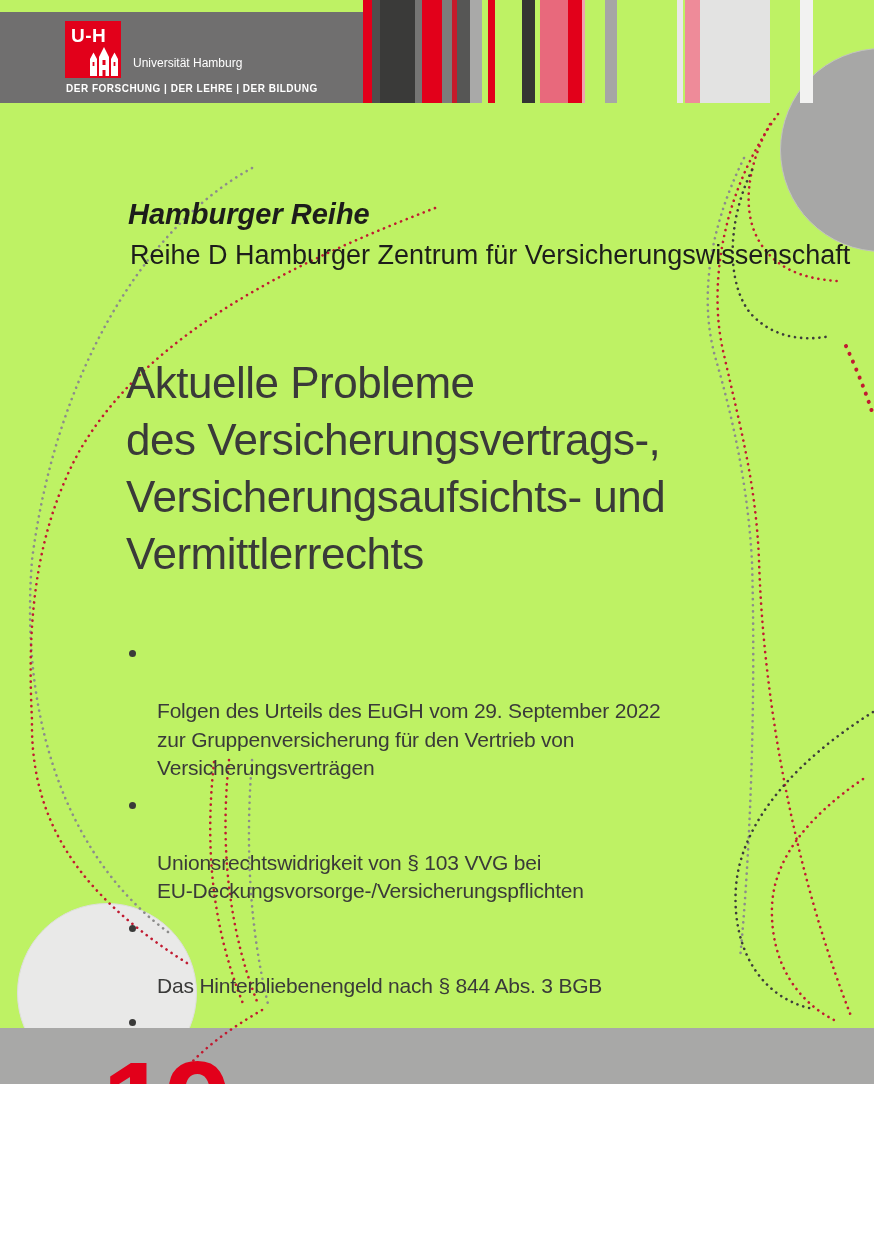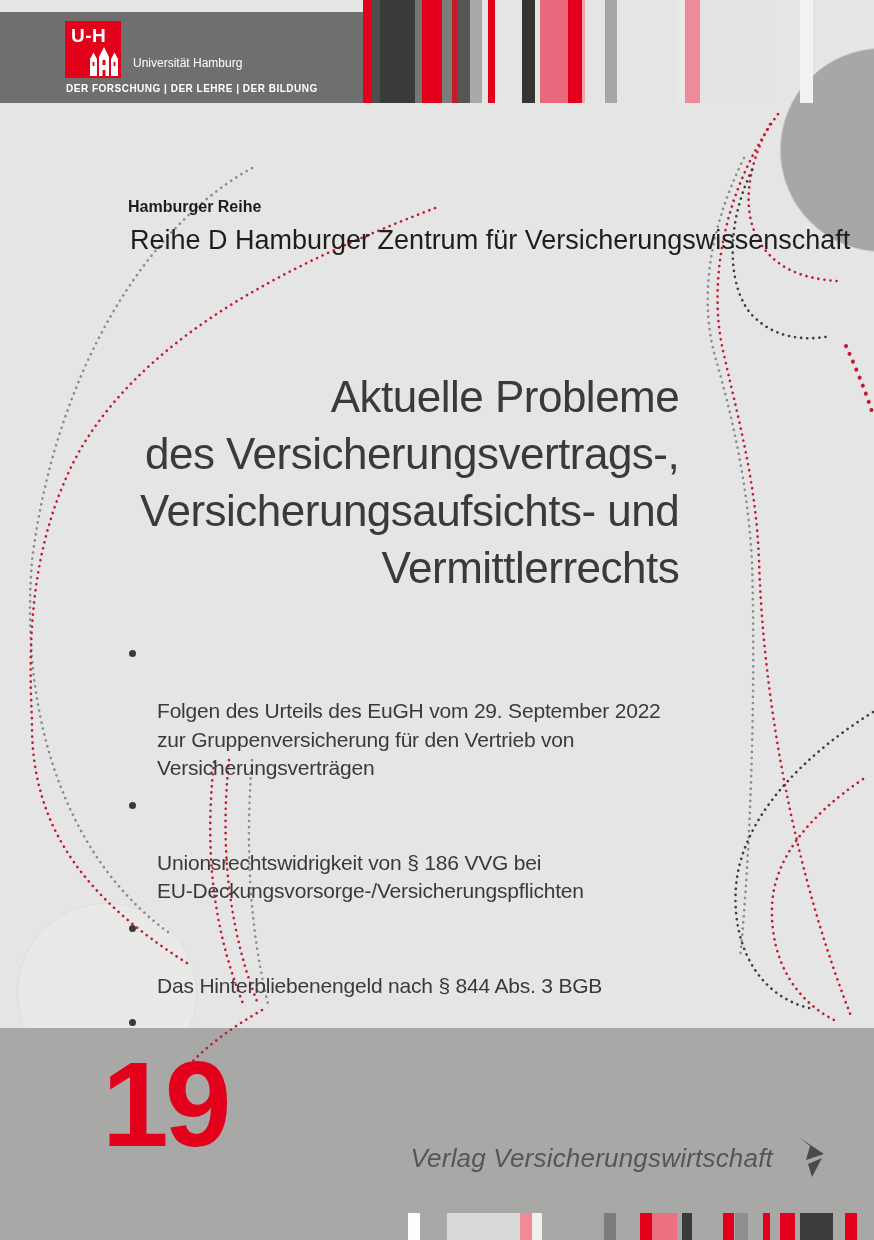--- a/index.html
+++ b/index.html
@@ -1,16 +1,16 @@
 <!DOCTYPE html>
 <html><head>
 <meta charset="utf-8">
 <style>
   html,body{margin:0;padding:0;background:#ffffff;}
-  .page{position:relative;width:874px;height:1240px;overflow:hidden;background:#e5e5e5;
+  .page{position:relative;width:874px;height:1084px;overflow:hidden;background:#bef264;
         font-family:"Liberation Sans",sans-serif;}
 
   
   .circle{position:absolute;border-radius:50%;}
   .circle-tr{left:780px;top:48px;width:202px;height:202px;background:#a7a7a6;border:1px solid #c2c2c1;z-index:1;}
   .circle-bl{left:17px;top:903px;width:178px;height:178px;background:#e9e9e8;border:1px solid #dededd;z-index:1;}
 
   
   .top-stripes{position:absolute;left:0;top:0;width:874px;height:103px;z-index:2;}
   .stripe{position:absolute;top:0;bottom:0;}
@@ -19,25 +19,25 @@
   .uhh-letters{position:absolute;left:6px;top:4px;color:#ffffff;font-size:19px;font-weight:700;letter-spacing:0.5px;}
   .uhh-castle{position:absolute;right:2px;bottom:1px;}
   .uni-name{position:absolute;left:133px;top:44px;color:#ffffff;font-size:12px;font-weight:400;}
   .uni-motto{position:absolute;left:66px;top:71px;color:#ffffff;font-size:10px;font-weight:700;letter-spacing:0.5px;}
 
   
   .arcs{position:absolute;left:0;top:0;z-index:3;pointer-events:none;}
 
   
   .series{position:absolute;left:128px;top:198px;z-index:4;color:#1d1d1b;}
-  .series-name{font-size:16px;font-weight:700;margin:0;}
+  .series-name{font-size:29px;font-weight:700;margin:0;font-style:italic;}
   .series-subtitle{font-size:27px;font-weight:400;margin:9px 0 0 2px;}
-  .main-title{position:absolute;left:126px;top:354px;z-index:4;margin:14px;
+  .main-title{position:absolute;left:126px;top:354px;z-index:4;margin:0;
               font-size:44px;line-height:57px;font-weight:400;letter-spacing:-0.5px;
-              color:#3a3a39;white-space:pre-line;text-align:right;}
+              color:#3a3a39;white-space:pre-line;}
   .topics{position:absolute;left:128px;top:640px;width:590px;z-index:4;
           list-style:none;margin:0;padding:0;color:#3a3a39;}
   .topics li{position:relative;padding-left:29px;margin-bottom:9px;
              font-size:21px;line-height:28.5px;letter-spacing:-0.2px;white-space:pre-line;}
   .topics .dot{position:absolute;left:1px;top:10px;width:7px;height:7px;border-radius:50%;background:#3a3a39;}
 
   
   .footer-band{position:absolute;left:0;top:1028px;width:874px;height:212px;background:#a8a8a7;z-index:2;}
   .volume{position:absolute;left:102px;top:1044px;z-index:5;color:#e2001a;
           font-size:120px;line-height:120px;font-weight:700;letter-spacing:-4px;}
@@ -132,21 +132,21 @@
 
   <ul class="topics">
       <li>
       <span class="dot"></span>
       <span class="topic-text">Folgen des Urteils des EuGH vom 29. September 2022
 zur Gruppenversicherung für den Vertrieb von
 Versicherungsverträgen</span>
     </li>
       <li>
       <span class="dot"></span>
-      <span class="topic-text">Unionsrechtswidrigkeit von § 186 VVG bei
+      <span class="topic-text">Unionsrechtswidrigkeit von § 103 VVG bei
 EU-Deckungsvorsorge-/Versicherungspflichten</span>
     </li>
       <li>
       <span class="dot"></span>
       <span class="topic-text">Das Hinterbliebenengeld nach § 844 Abs. 3 BGB</span>
     </li>
       <li>
       <span class="dot"></span>
       
     </li>

